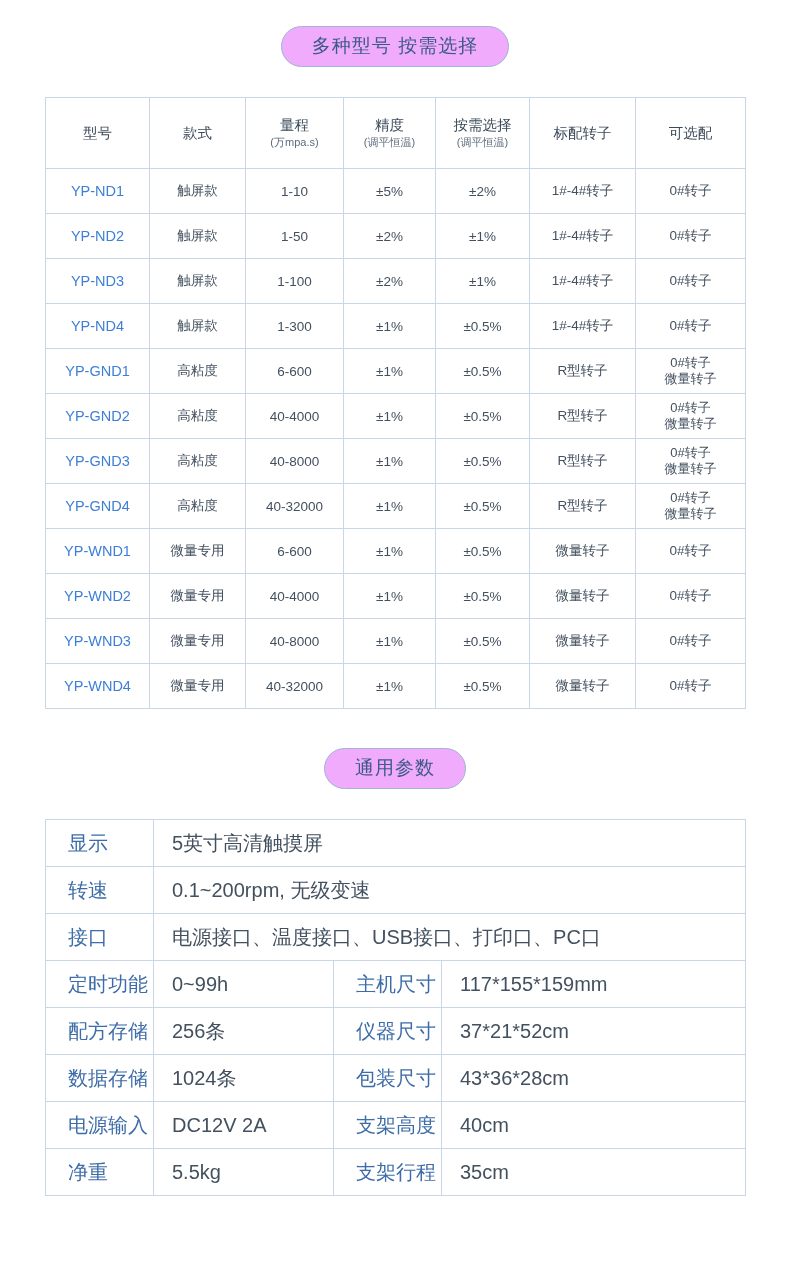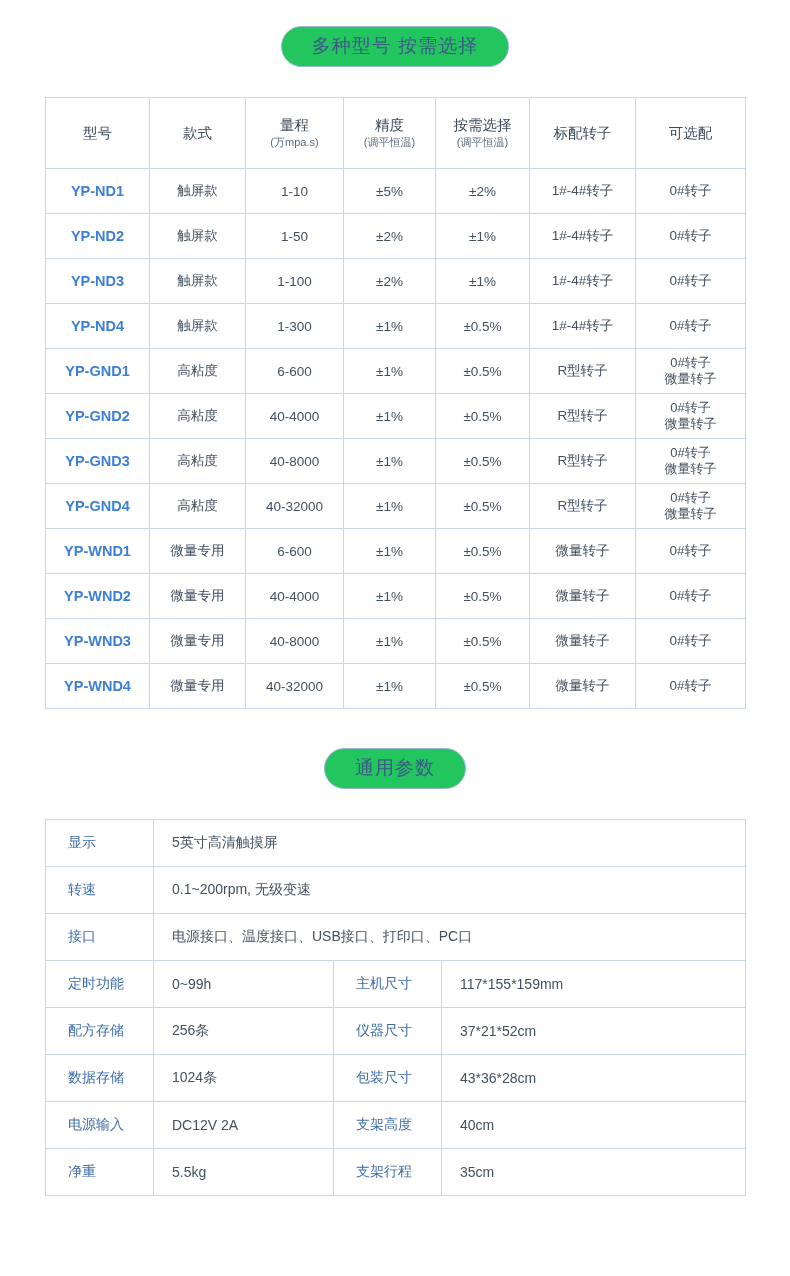--- a/index.html
+++ b/index.html
@@ -29,21 +29,21 @@
   }
   .pill {
     border: 1px solid #9fb4d6;
     border-radius: 22px;
     padding: 9px 30px 11px;
     font-size: 19px;
     color: #3c5a86;
     letter-spacing: 1px;
     line-height: 1;
     white-space: nowrap;
-    background: #22c55e;
+    background: #f0abfc;
   }
 
   
   .models-wrap {
     position: absolute;
     left: 45px;
     top: 97px;
     width: 700px;
   }
   table {
@@ -68,41 +68,40 @@
   }
   .models thead th .sub {
     display: block;
     font-size: 11px;
     color: #5d6b7c;
     margin-top: 0;
   }
   .models td.model-id {
     color: #3d7fd6;
     font-size: 14.5px;
-    font-weight: bold;
   }
   .models td .two-line {
     display: block;
     line-height: 1.25;
     font-size: 13px;
   }
   .models td .two-line span {
     display: block;
   }
 
   
   .general-wrap {
     position: absolute;
     left: 45px;
     top: 819px;
     width: 700px;
   }
   .general td {
     border: 1px solid #c9d6e8;
-    font-size: 14px;
+    font-size: 20px;
     color: #43505f;
     height: 46px;
     padding: 0 0 0 18px;
     vertical-align: middle;
     font-weight: normal;
   }
   .general td.label {
     color: #3d6ca8;
     width: 108px;
     padding-left: 22px;

